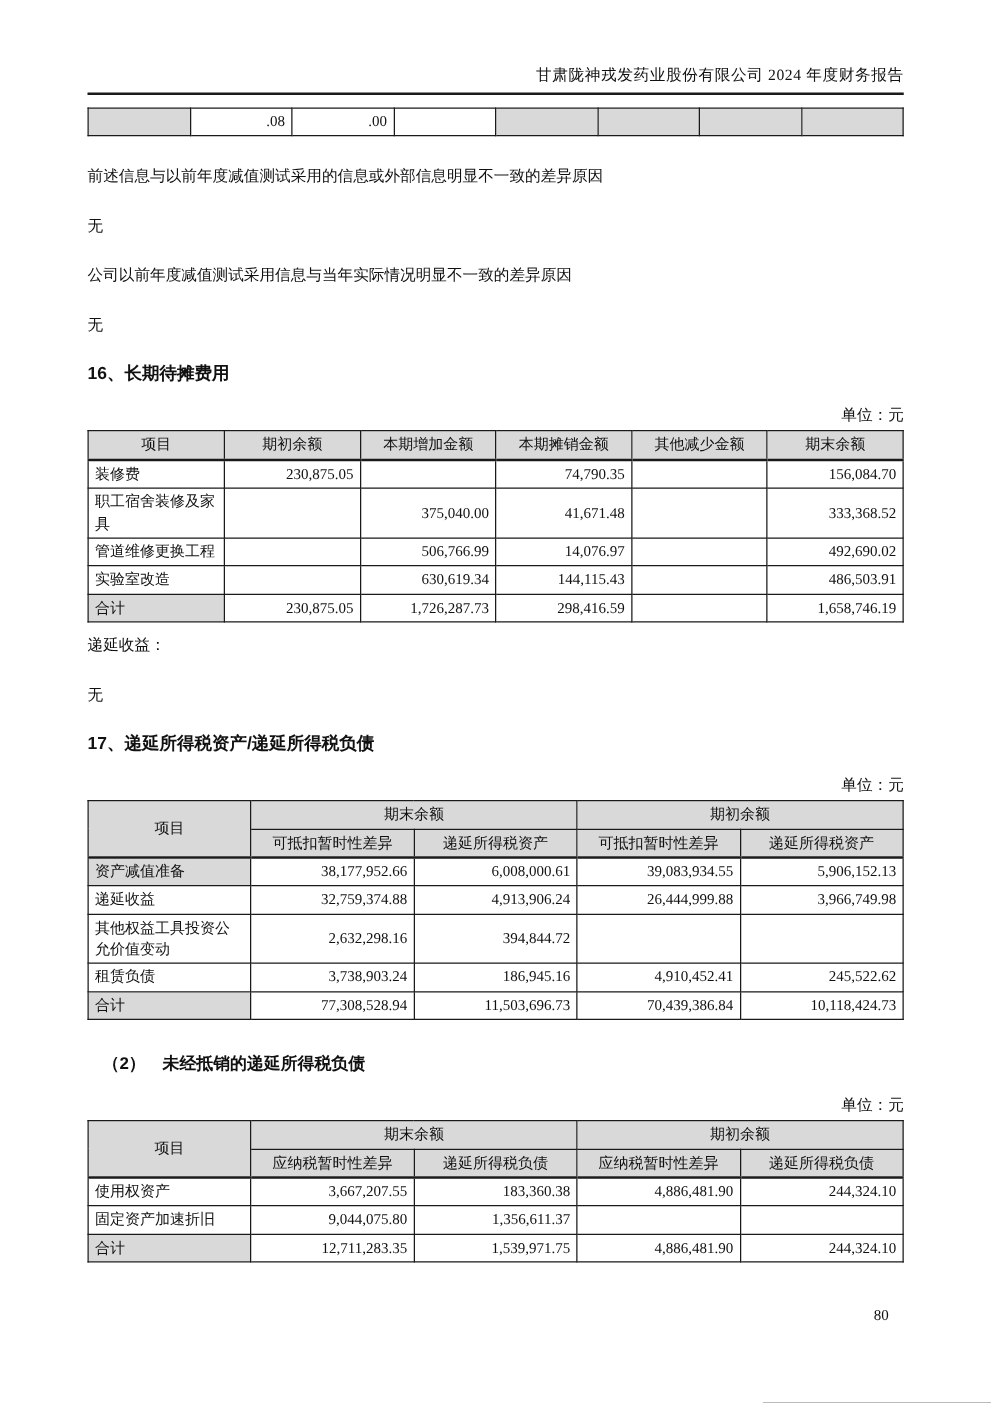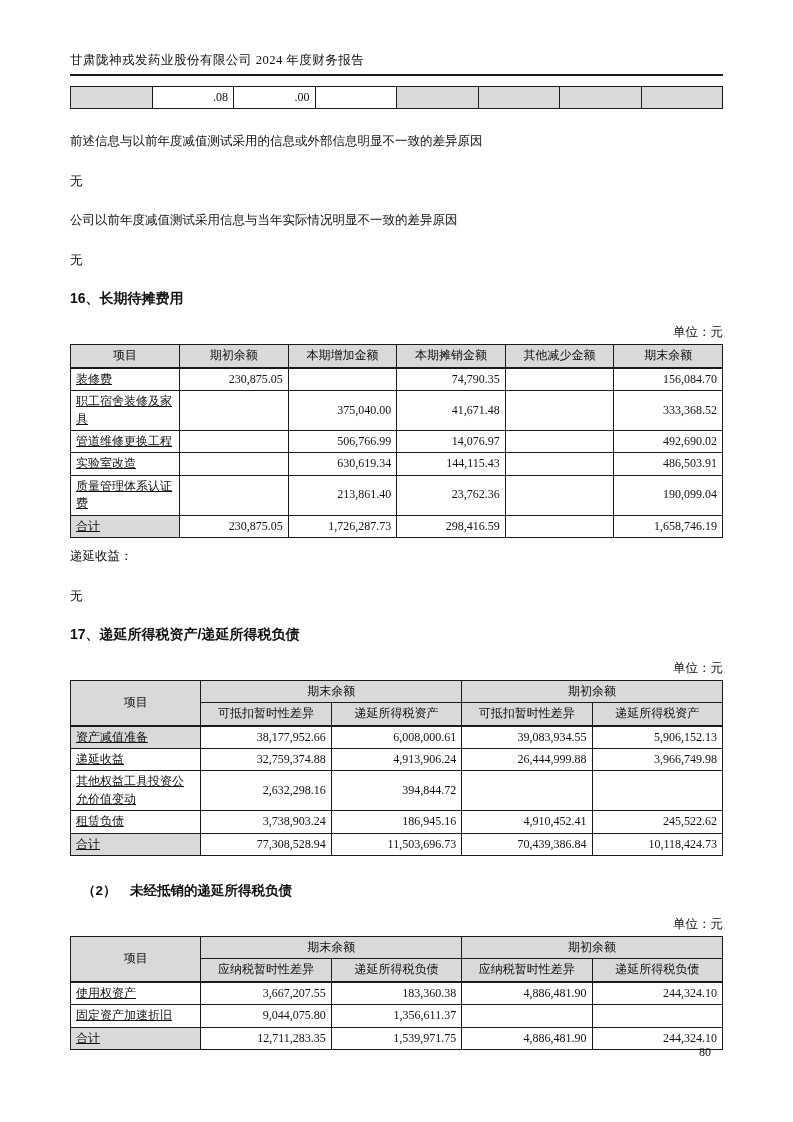--- a/index.html
+++ b/index.html
@@ -6,36 +6,36 @@
   html,body { margin:0; padding:0; background:#888; }
   body { width:793px; height:1122px; }
   * { box-sizing:border-box; }
   .page {
     width:793px; height:1122px; background:#fff; position:relative;
     padding:52px 70px 0 70px;
     font-family:"Liberation Serif","DejaVu Serif",serif;
     color:#111;
   }
   .doc-header {
-    font-size:12.5px; letter-spacing:0.5px;
+    text-align:right; font-size:12.5px; letter-spacing:0.5px;
     padding-bottom:5px; border-bottom:2px solid #1a1a1a;
   }
   table.tbl {
     width:100%; border-collapse:collapse; table-layout:fixed;
     font-size:12px; border:1.5px solid #1a1a1a;
   }
   table.tbl td, table.tbl th {
     border:1px solid #1a1a1a; padding:2px 5px;
     line-height:1.45; font-weight:normal; overflow:hidden;
     word-break:break-all;
   }
   .hdr { background:#d9d9d9; text-align:center; }
   .hb  { border-bottom:2px solid #1a1a1a !important;margin-left:36px; }
   .gray { background:#d9d9d9; }
-  .item { text-align:left;text-decoration:underline; }
+  .item { text-align:left; }
   .num  { text-align:right; }
   .toprow { margin-top:10px; }
   .para { font-size:12.5px; margin:0; }
   .p-q1 { margin-top:24px; }
   .p-a  { margin-top:23px; }
   .p-q2 { margin-top:22px; }
   .h-sec {
     font-size:14px; font-weight:bold; margin:0; margin-top:21px;
     font-family:"Liberation Sans","DejaVu Sans",sans-serif;
   }
@@ -133,28 +133,20 @@
     </tr>
     <tr>
       <td class="item">实验室改造</td>
       <td class="num"></td>
       <td class="num">630,619.34</td>
       <td class="num">144,115.43</td>
       <td class="num"></td>
       <td class="num">486,503.91</td>
     </tr>
     <tr>
-      <td class="item">质量管理体系认证费</td>
-      <td class="num"></td>
-      <td class="num">213,861.40</td>
-      <td class="num">23,762.36</td>
-      <td class="num"></td>
-      <td class="num">190,099.04</td>
-    </tr>
-    <tr>
       <td class="item gray">合计</td>
       <td class="num">230,875.05</td>
       <td class="num">1,726,287.73</td>
       <td class="num">298,416.59</td>
       <td class="num"></td>
       <td class="num">1,658,746.19</td>
     </tr>
   </tbody>
     </table>
 

